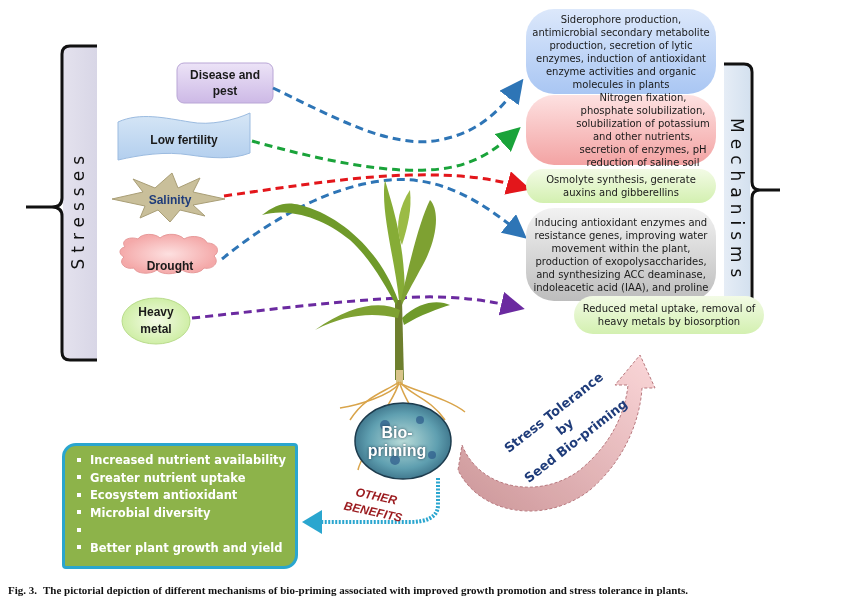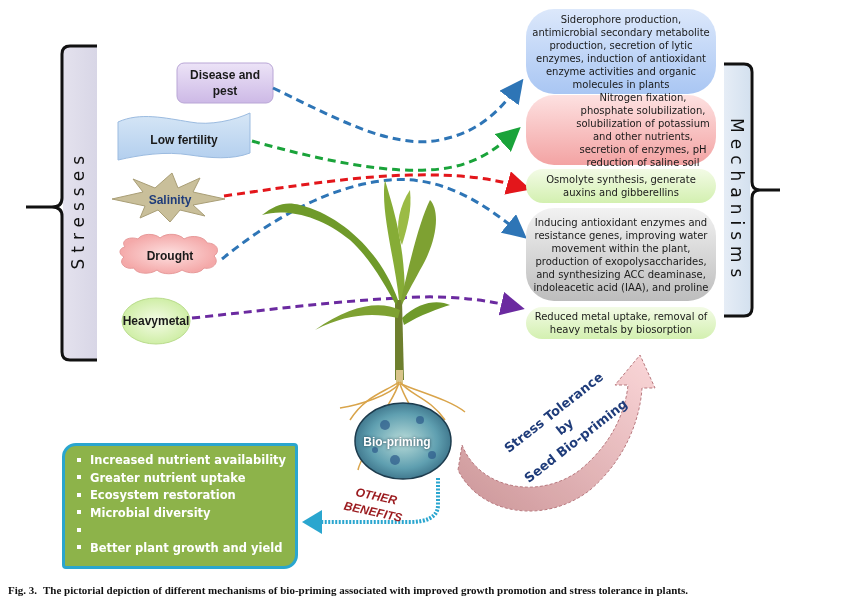--- a/index.html
+++ b/index.html
@@ -137,50 +137,50 @@
 
 <div class="vert" style="left:68px; top:150px; transform: rotate(180deg);">Stresses</div>
 <div class="vert" style="left:727px; top:118px;">Mechanisms</div>
 
 <div class="lbl" style="left:177px; top:63px; width:96px; height:40px; font-size:12px; line-height:16px; flex-direction:column;">
   <span>Disease and</span>
   <span>pest</span>
 </div>
 <div class="lbl" style="left:118px; top:128px; width:132px; height:24px; font-size:12px;">Low fertility</div>
 <div class="lbl" style="left:130px; top:190px; width:80px; height:20px; font-size:12px; color:#1f3c7a;">Salinity</div>
-<div class="lbl" style="left:120px; top:245px; width:100px; height:22px; font-size:12px;">Drought</div>
-<div class="lbl" style="left:122px; top:300px; width:68px; height:42px; font-size:12px; line-height:17px; flex-direction:row;">
+<div class="lbl" style="left:120px; top:255px; width:100px; height:22px; font-size:12px;">Drought</div>
+<div class="lbl" style="left:122px; top:300px; width:68px; height:42px; font-size:12px; line-height:17px; flex-direction:column;">
   <span>Heavy</span>
   <span>metal</span>
 </div>
 
 <div class="mech" id="mech0" style="top: 9px; height: 85px; background: linear-gradient(rgb(220, 232, 251), rgb(169, 198, 243));">Siderophore production, antimicrobial secondary metabolite production, secretion of lytic enzymes, induction of antioxidant enzyme activities and organic molecules in plants</div>
 <div class="mech" id="mech1" style="top: 95px; height: 70px; background: linear-gradient(rgb(253, 225, 225), rgb(243, 163, 163)); padding-left: 48px;">Nitrogen fixation, phosphate solubilization, solubilization of potassium and other nutrients, secretion of enzymes, pH reduction of saline soil</div>
 <div class="mech" id="mech2" style="top: 169px; height: 34px; background: linear-gradient(rgb(243, 251, 230), rgb(211, 240, 176));">Osmolyte synthesis, generate auxins and gibberellins</div>
 <div class="mech" id="mech3" style="top: 208px; height: 93px; background: linear-gradient(rgb(242, 242, 242), rgb(189, 189, 189));">Inducing antioxidant enzymes and resistance genes, improving water movement within the plant, production of exopolysaccharides, and synthesizing ACC deaminase, indoleacetic acid (IAA), and proline</div>
-<div class="mech" id="mech4" style="top: 307px; height: 32px; background: linear-gradient(rgb(243, 251, 230), rgb(211, 240, 176));">Reduced metal uptake, removal of heavy metals by biosorption</div>
+<div class="mech" id="mech4" style="top: 296px; height: 38px; background: linear-gradient(rgb(243, 251, 230), rgb(211, 240, 176)); margin-left: 48px;">Reduced metal uptake, removal of heavy metals by biosorption</div>
 
-<div class="lbl" style="left:355px; top:432px; width:84px; height:20px; font-size:12px; color:#ffffff; text-shadow:0 0 3px #1c3b4d;">Bio-priming</div>
+<div class="lbl" style="left:355px; top:432px; width:84px; height:20px; font-size:16px; color:#ffffff; text-shadow:0 0 3px #1c3b4d;">Bio-priming</div>
 
 <div style="position:absolute; left:480px; top:400px; width:170px; transform: rotate(-38deg); transform-origin: center; text-align:center; font-family:'DejaVu Sans',sans-serif; font-weight:bold; font-size:13px; line-height:18px; color:#1f3c7a;">
   <div>Stress Tolerance</div>
   <div>by</div>
   <div>Seed Bio-priming</div>
 </div>
 
 <div style="position:absolute; left:345px; top:488px; transform: rotate(12deg); font-family:'Liberation Sans',sans-serif; font-weight:bold; font-style:italic; font-size:12px; line-height:16px; color:#9b1b1f; text-align:center;">
   <div>OTHER</div>
   <div>BENEFITS</div>
 </div>
 
 <div class="benefits">
   <ul id="benefit-list">
       <li><span class="bullet"></span><span>Increased nutrient availability</span></li>
       <li><span class="bullet"></span><span>Greater nutrient uptake</span></li>
-      <li><span class="bullet"></span><span>Ecosystem restoration</span></li>
+      <li><span class="bullet"></span><span>Ecosystem antioxidant</span></li>
       <li><span class="bullet"></span><span>Microbial diversity</span></li>
       <li><span class="bullet"></span></li>
       <li><span class="bullet"></span><span>Better plant growth and yield</span></li>
     </ul>
 </div>
 
 <div class="caption">
   <b>Fig. 3.</b><span>The pictorial depiction of different mechanisms of bio-priming associated with improved growth promotion and stress tolerance in plants.</span>
 </div>
 

